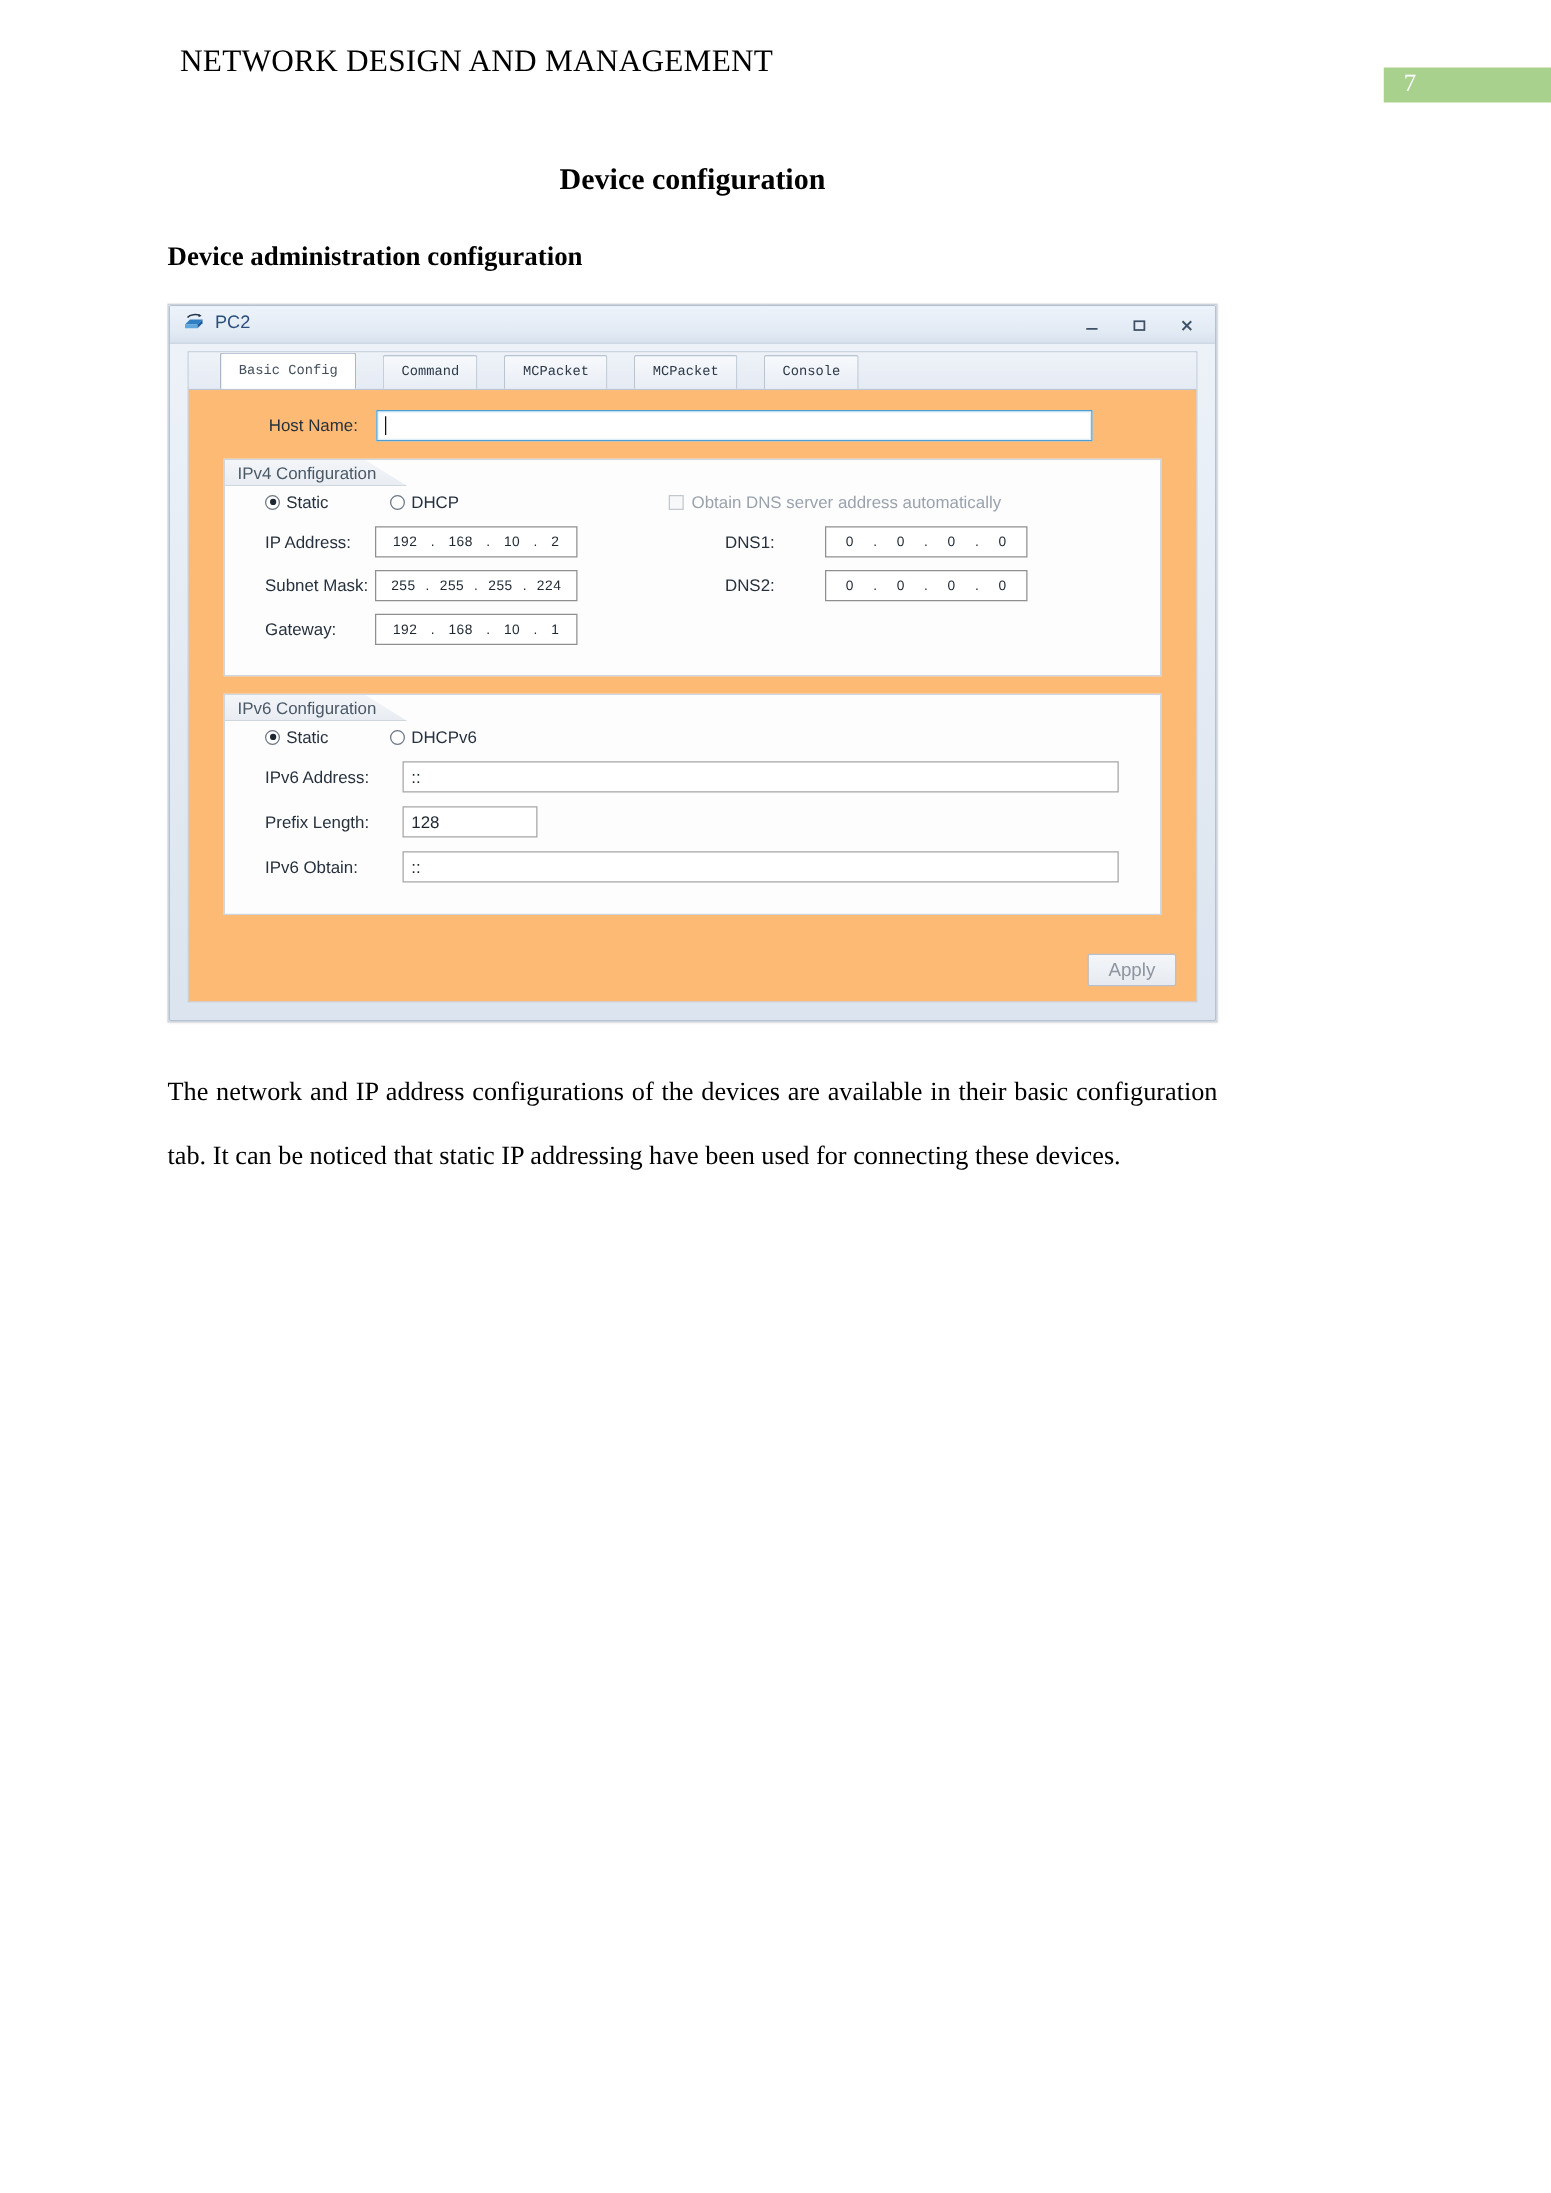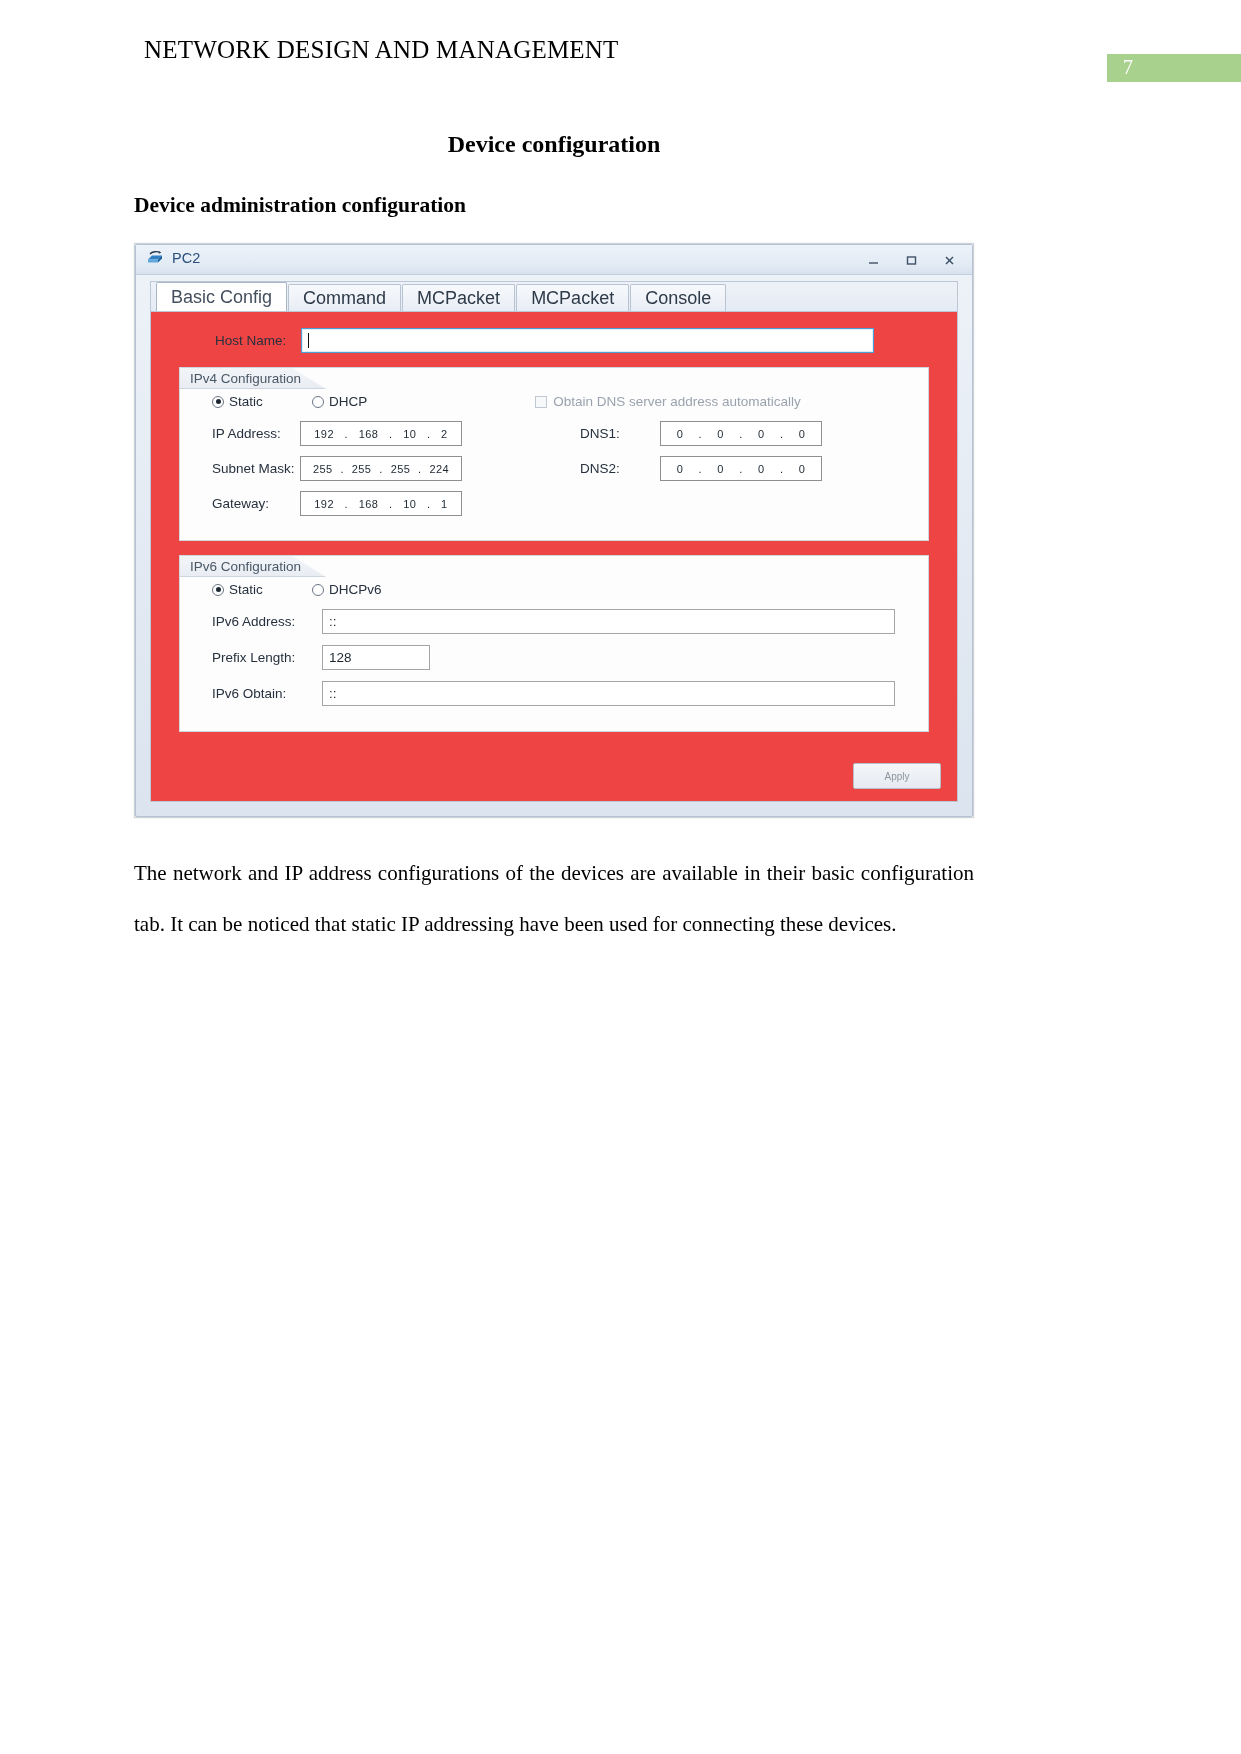--- a/index.html
+++ b/index.html
@@ -161,40 +161,41 @@
     padding-left: 5px;
     display: flex;
     align-items: flex-end;
     gap: 1px;
   }
   .tab {
     height: 27px;
     padding: 0 14px;
     display: flex;
     align-items: center;
-    font-family: Liberation Sans, sans-serif;
-    font-size: 18px;
+    font-family: Liberation Mono, monospace;
+    font-size: 11px;
     color: #2e3a48;
     background: linear-gradient(to bottom, #f7f9fc 0%, #e8edf5 100%);
     border: 1px solid #b9c4d3;
     border-bottom: none;
     border-radius: 2px 2px 0 0;
     white-space: nowrap;
+    margin-left: 20px;
   }
   .tab.active {
     background: #ffffff;
     color: #444f5d;
     border-color: #a9b6c7;
     height: 29px;
   }
 
   .tab-panel {
     position: absolute;
     left: 0; right: 0; top: 30px; bottom: 0;
-    background: #ef4444;
+    background: #fdba74;
     padding: 16px 22px 10px 22px;
   }
 
   
   .field-row {
     display: flex;
     align-items: center;
     margin-bottom: 11px;
   }
   .field-label {
@@ -352,27 +353,27 @@
   }
   .v6-wide { width: 573px; }
   .v6-small { width: 108px; }
 
   .apply-bar {
     position: absolute;
     right: 16px;
     bottom: 12px;
   }
   .apply-btn {
-    width: 88px;
+    width: 71px;
     height: 26px;
     background: linear-gradient(to bottom, #f4f6f9 0%, #e6eaf0 100%);
     border: 1px solid #b8c0ca;
     border-radius: 2px;
     font-family: "Liberation Sans", sans-serif;
-    font-size: 10px;
+    font-size: 15px;
     color: #8d959e;
     display: flex;
     align-items: center;
     justify-content: center;
     margin-top: 44px;
   }
 </style>
 </head>
 <body>
 

